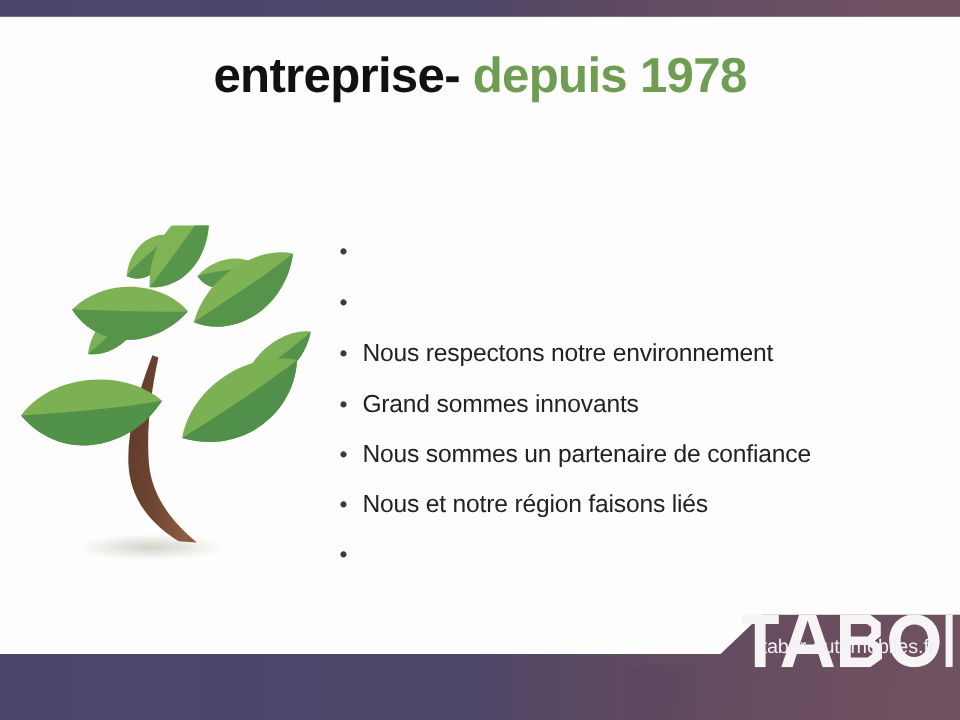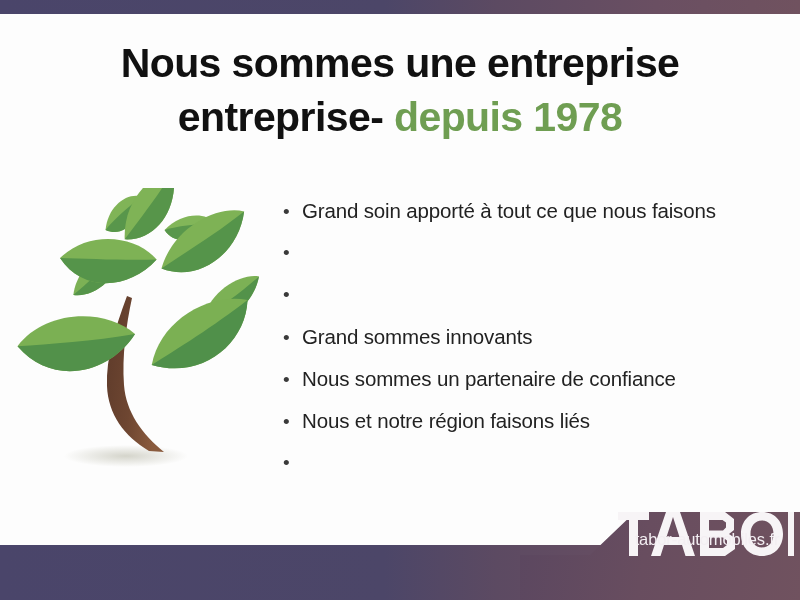--- a/index.html
+++ b/index.html
@@ -206,34 +206,33 @@
       </g>
 
       <g transform="translate(130,150) rotate(-16)">
         <path d="M0 28 C20 -12 74 -26 110 -8 C96 34 44 56 0 28 Z" fill="#7bb053"></path>
         <path d="M0 28 C44 56 96 34 110 -8 C70 8 28 20 0 28 Z" fill="#50904a"></path>
       </g>
     </svg>
   </div>
 
   <div class="headline">
-    <span class="hl-line">Nous sommes une entreprise</span>
     <span class="hl-line"><span>entreprise</span><span class="dash">- </span><span class="accent">depuis 1978</span></span>
   </div>
 
   <div class="bullets">
     <div class="bullet-row">
       <span class="bullet-dot">•</span>
-      <span class="bullet-text">Grand soin apporté à tout ce que nous faisons</span>
-    </div>
-    <div class="bullet-row">
-      <span class="bullet-dot">•</span>
-    </div>
-    <div class="bullet-row">
-      <span class="bullet-dot">•</span>
+    </div>
+    <div class="bullet-row">
+      <span class="bullet-dot">•</span>
+    </div>
+    <div class="bullet-row">
+      <span class="bullet-dot">•</span>
+      <span class="bullet-text">Nous respectons notre environnement</span>
     </div>
     <div class="bullet-row">
       <span class="bullet-dot">•</span>
       <span class="bullet-text">Grand sommes innovants</span>
     </div>
     <div class="bullet-row">
       <span class="bullet-dot">•</span>
       <span class="bullet-text">Nous sommes un partenaire de confiance</span>
     </div>
     <div class="bullet-row">

